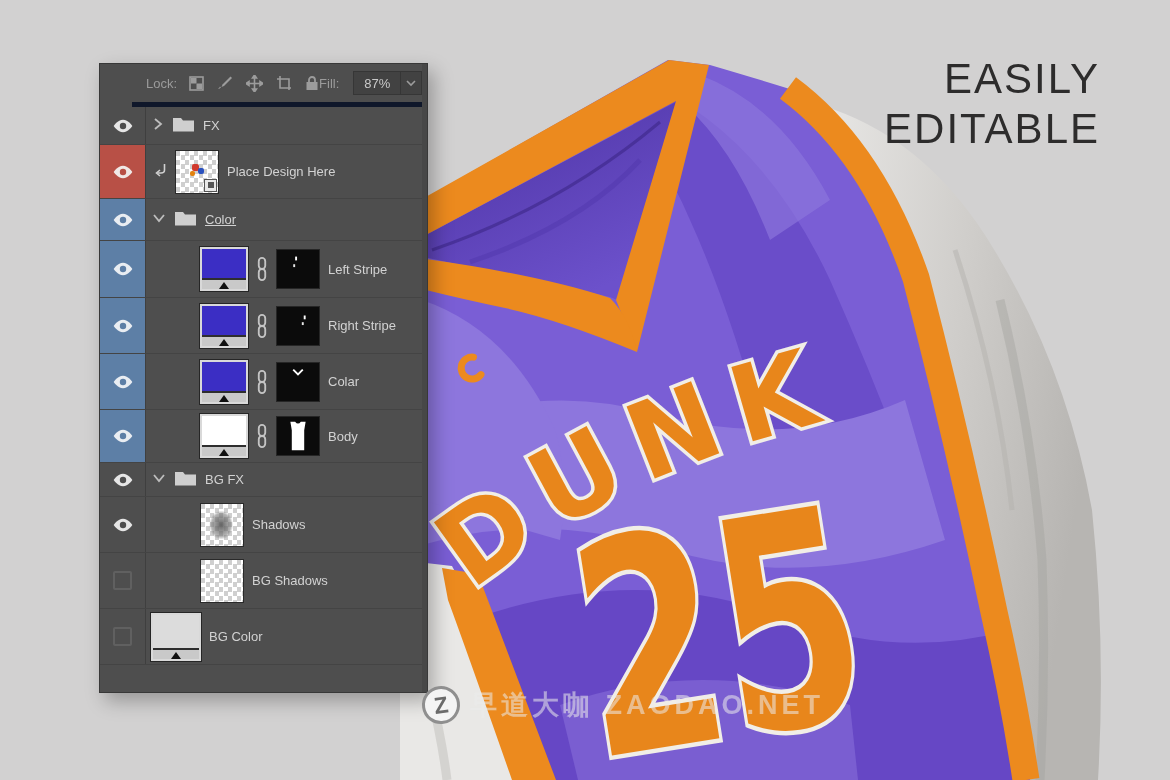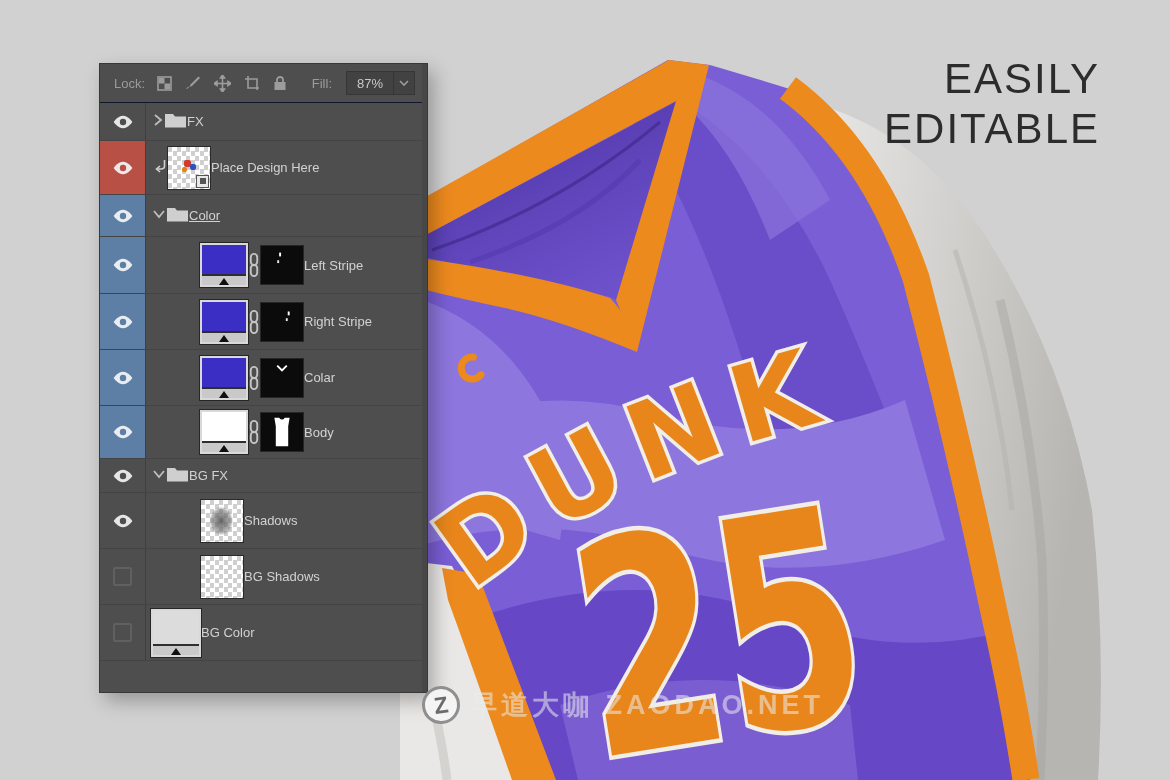--- a/index.html
+++ b/index.html
@@ -27,36 +27,36 @@
     box-sizing:border-box;display:flex;align-items:center;justify-content:center;
     color:#6b6b6b;font-size:23px;font-weight:bold;transform:rotate(-8deg);}
   .wm-text{font-size:27px;font-weight:bold;letter-spacing:4px;color:rgba(235,235,235,.55);white-space:nowrap;}
 
   
   .panel{position:absolute;left:99px;top:63px;width:329px;height:630px;z-index:10;
     background:var(--panel_bg);border:1px solid var(--panel_border);box-sizing:border-box;
     box-shadow:6px 8px 18px rgba(0,0,0,.28);color:var(--row_text);font-size:13px;}
   .panel::after{content:"";position:absolute;top:0;right:0;width:5px;height:100%;background:#474747;}
   .panel-header{height:38px;display:flex;align-items:center;padding:0 12px 0 14px;
-    border-bottom:1px solid #0f172a;color:var(--label_text);}
+    border-bottom:5px solid #0f172a;color:var(--label_text);margin-left:32px;}
   .hicons{display:flex;align-items:center;gap:13px;margin-left:12px;}
   .hicon{display:flex;align-items:center;}
   .fill-group{margin-left:auto;display:flex;align-items:center;gap:14px;}
   .fill-box{display:flex;align-items:stretch;background:#424242;border:1px solid #363636;height:22px;}
   .fill-value{width:46px;display:flex;align-items:center;justify-content:center;color:#c9c9c9;}
   .fill-chevron{width:20px;display:flex;align-items:center;justify-content:center;border-left:1px solid #363636;}
 
   .rows{display:flex;flex-direction:column;}
   .row{display:flex;align-items:stretch;border-bottom:1px solid var(--row_divider);box-sizing:border-box;}
   .eyecell{width:45px;flex:0 0 45px;border-right:1px solid #3f3f3f;display:flex;align-items:center;justify-content:center;}
   .eyecell.c-gray{background:var(--panel_bg);color:var(--panel_bg);}
   .eyecell.c-red{background:var(--eye_red);color:var(--eye_red);}
   .eyecell.c-blue{background:var(--eye_blue);color:var(--eye_blue);}
   .hidden-box{width:15px;height:15px;border:2px solid #606060;border-radius:2px;}
-  .rowbody{display:flex;align-items:center;gap:0;flex:1;min-width:0;}
+  .rowbody{display:flex;align-items:center;gap:8px;flex:1;min-width:0;}
   .pl-group{padding-left:6px;} .pl-smart{padding-left:8px;} .pl-child{padding-left:26px;margin-left:28px;}
   .pl-bigfill{padding-left:5px;}
   .lname{white-space:nowrap;color:var(--row_text);}
   .lname.u{text-decoration:underline;}
 
   .checker{background:repeating-conic-gradient(#ffffff 0 25%, #cfcfcf 0 50%) 0 0/9px 9px;}
   .thumb-smart{position:relative;width:44px;height:44px;border:1px solid #2a2a2a;box-sizing:border-box;}
   .so-badge{position:absolute;right:1px;bottom:1px;width:13px;height:13px;background:#e8e8e8;
     border:1px solid #555;box-sizing:border-box;display:flex;align-items:center;justify-content:center;}
   .so-badge i{display:block;width:6px;height:6px;background:#555;}

